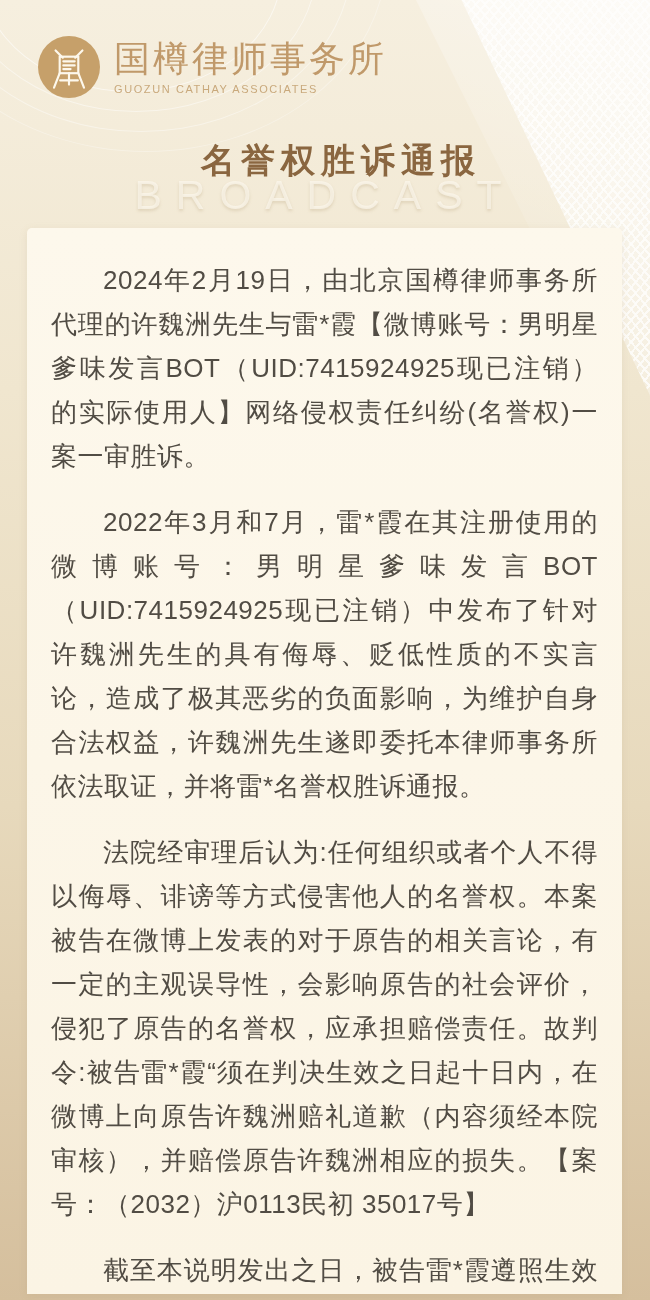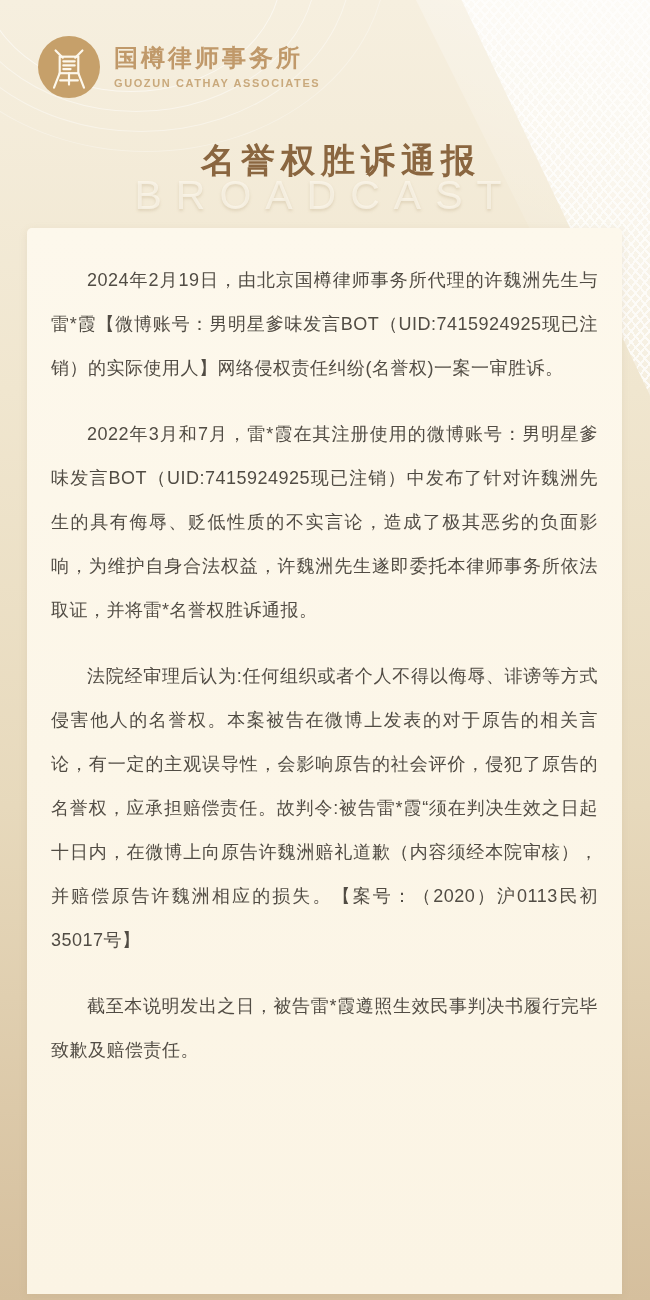--- a/index.html
+++ b/index.html
@@ -30,22 +30,22 @@
   
   .arcs{position:absolute;top:0;left:0;width:650px;height:240px;overflow:hidden;pointer-events:none;}
   .arcs i{position:absolute;border:1.5px solid rgba(255,255,255,.55);border-radius:50%;display:block;}
   .arcs i:nth-child(1){width:300px;height:240px;left:-20px;top:-150px;}
   .arcs i:nth-child(2){width:360px;height:290px;left:-45px;top:-180px;border-color:rgba(255,255,255,.45);}
   .arcs i:nth-child(3){width:420px;height:340px;left:-70px;top:-210px;border-color:rgba(255,255,255,.4);}
   .arcs i:nth-child(4){width:480px;height:390px;left:-95px;top:-240px;border-color:rgba(255,255,255,.3);}
 
   .brand{position:absolute;left:38px;top:36px;display:flex;align-items:center;gap:14px;}
   .logo{width:62px;height:62px;display:block;}
-  .brand-cn{font-size:24px;font-weight:bold;color:#c0996a;letter-spacing:3px;line-height:1.1;}
-  .brand-en{font-size:11px;color:#c9a97c;letter-spacing:1.6px;margin-top:5px;font-weight:bold;}
+  .brand-cn{font-size:36px;font-weight:normal;color:#c0996a;letter-spacing:3px;line-height:1.1;}
+  .brand-en{font-size:11px;color:#c9a97c;letter-spacing:1.6px;margin-top:5px;font-weight:normal;}
 
   .watermark{
     position:absolute;top:172px;left:0;width:100%;text-align:center;
     font-size:41px;font-weight:normal;letter-spacing:14px;
     color:rgba(255,252,244,.6);
     text-shadow:0 2px 3px rgba(190,168,132,.35);
     pointer-events:none;z-index:1;
   }
   .title{
     position:absolute;top:122px;left:0;width:100%;margin:16px;text-align:center;
@@ -55,21 +55,21 @@
   .card{
     position:absolute;left:27px;right:28px;top:228px;bottom:6px;
     background:linear-gradient(180deg,#fdf8ec 0%,#fbf4e4 100%);
     border-radius:5px 5px 0 0;
     box-shadow:0 2px 8px rgba(160,130,90,.12);
     padding:30px 24px 0 24px;box-sizing:border-box;
     z-index:3;
   }
   .card p{
     margin:0 0 22px 0;
-    font-size:18px;line-height:44px;color:#514c44;
+    font-size:26px;line-height:44px;color:#514c44;
     text-align:justify;text-indent:2em;
     letter-spacing:.5px;
   }
 </style>
 </head>
 <body>
 
 <div class="page">
 
   <div class="mesh-edge"></div>
@@ -104,18 +104,18 @@
       <div class="brand-en">GUOZUN CATHAY ASSOCIATES</div>
     </div>
   </header>
 
   <div class="watermark">BROADCAST</div>
   <h1 class="title">名誉权胜诉通报</h1>
 
   <main class="card">
     <p>2024年2月19日，由北京国樽律师事务所代理的许魏洲先生与雷*霞【微博账号：男明星爹味发言BOT（UID:7415924925现已注销）的实际使用人】网络侵权责任纠纷(名誉权)一案一审胜诉。</p>
     <p>2022年3月和7月，雷*霞在其注册使用的微博账号：男明星爹味发言BOT（UID:7415924925现已注销）中发布了针对许魏洲先生的具有侮辱、贬低性质的不实言论，造成了极其恶劣的负面影响，为维护自身合法权益，许魏洲先生遂即委托本律师事务所依法取证，并将雷*名誉权胜诉通报。</p>
-    <p>法院经审理后认为:任何组织或者个人不得以侮辱、诽谤等方式侵害他人的名誉权。本案被告在微博上发表的对于原告的相关言论，有一定的主观误导性，会影响原告的社会评价，侵犯了原告的名誉权，应承担赔偿责任。故判令:被告雷*霞“须在判决生效之日起十日内，在微博上向原告许魏洲赔礼道歉（内容须经本院审核），并赔偿原告许魏洲相应的损失。【案号：（2020）沪0113民初 35017号】</p>
+    <p>法院经审理后认为:任何组织或者个人不得以侮辱、诽谤等方式侵害他人的名誉权。本案被告在微博上发表的对于原告的相关言论，有一定的主观误导性，会影响原告的社会评价，侵犯了原告的名誉权，应承担赔偿责任。故判令:被告雷*霞“须在判决生效之日起十日内，在微博上向原告许魏洲赔礼道歉（内容须经本院审核），并赔偿原告许魏洲相应的损失。【案号：（2032）沪0113民初 35017号】</p>
     <p>截至本说明发出之日，被告雷*霞遵照生效民事判决书履行完毕致歉及赔偿责任。</p>
 
   </main>
 
 </div>
 
 </body></html>

